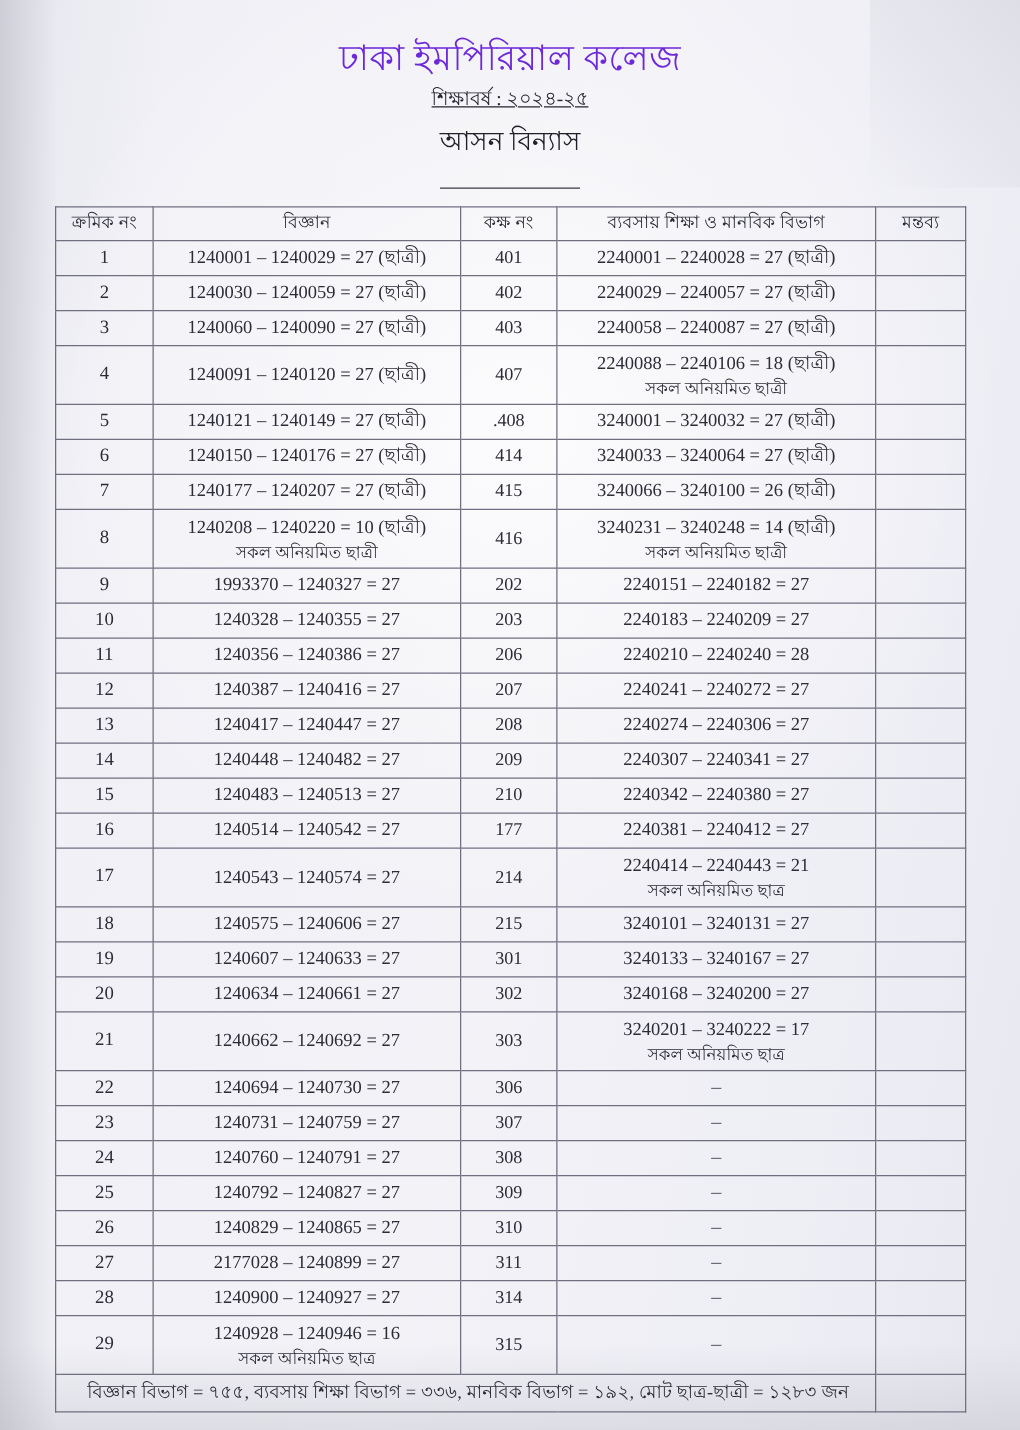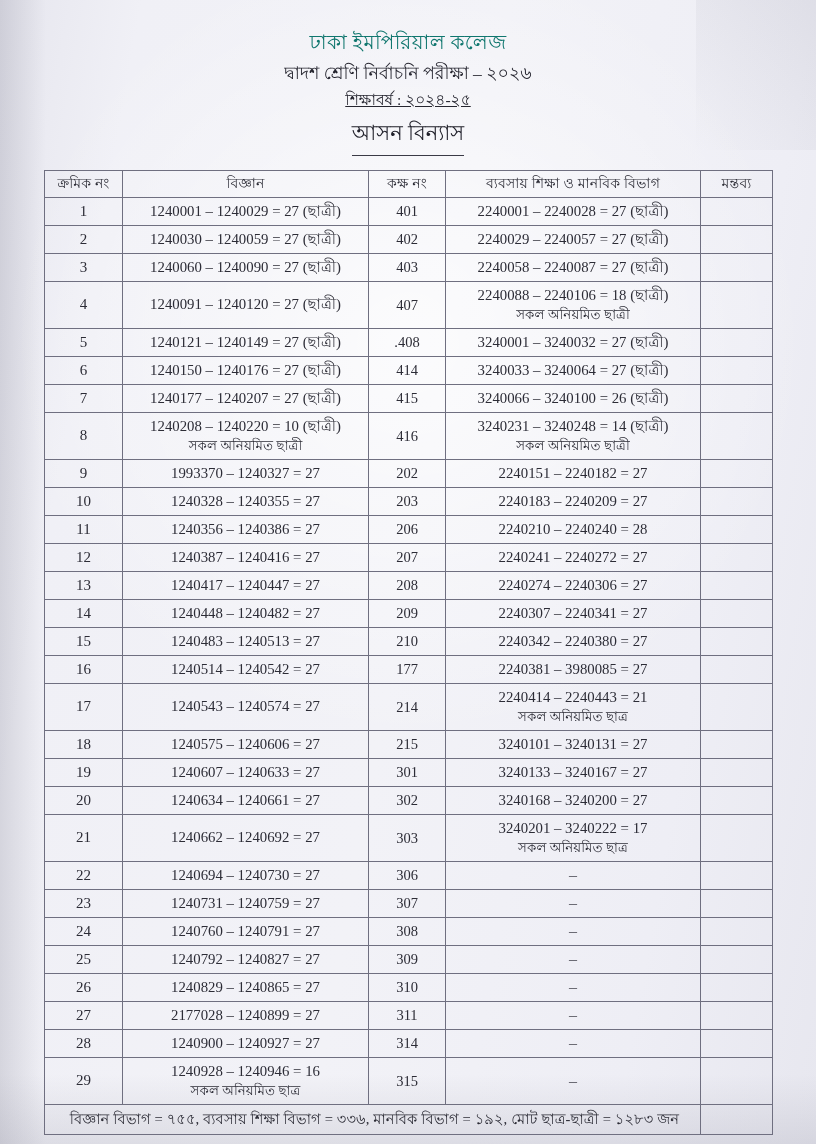--- a/index.html
+++ b/index.html
@@ -42,44 +42,44 @@
     right: 0; top: 0; width: 120px; height: 150px;
     background: linear-gradient(225deg, rgba(160,160,175,0.20), rgba(160,160,175,0));
     pointer-events: none;
   }
 
   .content { position: relative; z-index: 2; }
 
   
   .header { text-align: center; padding-top: 30px; }
   .college-name {
-    font-size: 20px;
+    font-size: 28px;
     letter-spacing: 0.4px;
     line-height: 1.25;
-    color: #0f766e;
+    color: #6d28d9;
   }
   .exam-line {
     font-size: 17.5px;
     margin-top: 7px;
     line-height: 1.3;
     color: #25252f;
   }
   .session-line {
     font-size: 15.5px;
     margin-top: 5px;
     line-height: 1.3;
     color: #25252f;
     text-decoration: underline;
   }
   .doc-title {
     font-size: 21px;
     margin-top: 7px;
     display: inline-block;
     border-bottom: 1.6px solid #3a3a46;
-    padding-bottom: 3px;
+    padding-bottom: 18px;
     color: #20202a;
   }
 
   
   .table-wrap {
     margin: 14px auto 0 auto;
     width: 728px;
   }
   table.seatplan {
     width: 100%;
@@ -134,21 +134,20 @@
 
 <div class="paper"></div>
 <div class="shade-left"></div>
 <div class="shade-bottom"></div>
 <div class="shade-topright"></div>
 
 <div class="content">
 
   <div class="header">
     <div class="college-name">ঢাকা ইমপিরিয়াল কলেজ</div>
-    <div class="exam-line">দ্বাদশ শ্রেণি নির্বাচনি পরীক্ষা – ২০২৬</div>
     <div class="session-line">শিক্ষাবর্ষ : ২০২৪-২৫</div>
     <div><span class="doc-title">আসন বিন্যাস</span></div>
   </div>
 
   <div class="table-wrap">
     <table class="seatplan">
       <colgroup>
         <col class="c-sl">
           <col class="c-sci">
           <col class="c-room">
@@ -267,21 +266,21 @@
             <td class="sl">15</td>
             <td class="range">1240483 – 1240513 = 27</td>
             <td class="room">210</td>
             <td class="range">2240342 – 2240380 = 27</td>
             <td class="remark empty"></td>
           </tr>
           <tr class="normal">
             <td class="sl">16</td>
             <td class="range">1240514 – 1240542 = 27</td>
             <td class="room">177</td>
-            <td class="range">2240381 – 3980085 = 27</td>
+            <td class="range">2240381 – 2240412 = 27</td>
             <td class="remark empty"></td>
           </tr>
           <tr class="tall">
             <td class="sl">17</td>
             <td class="range">1240543 – 1240574 = 27</td>
             <td class="room">214</td>
             <td class="range">2240414 – 2240443 = 21<span class="sub">সকল অনিয়মিত ছাত্র</span></td>
             <td class="remark empty"></td>
           </tr>
           <tr class="normal">

